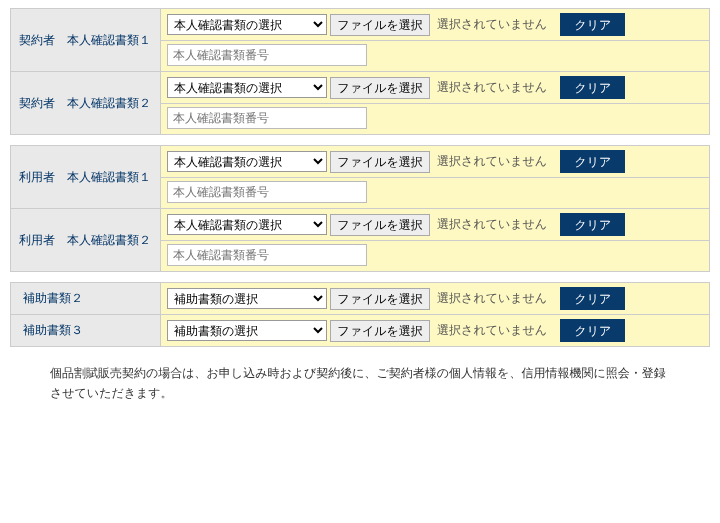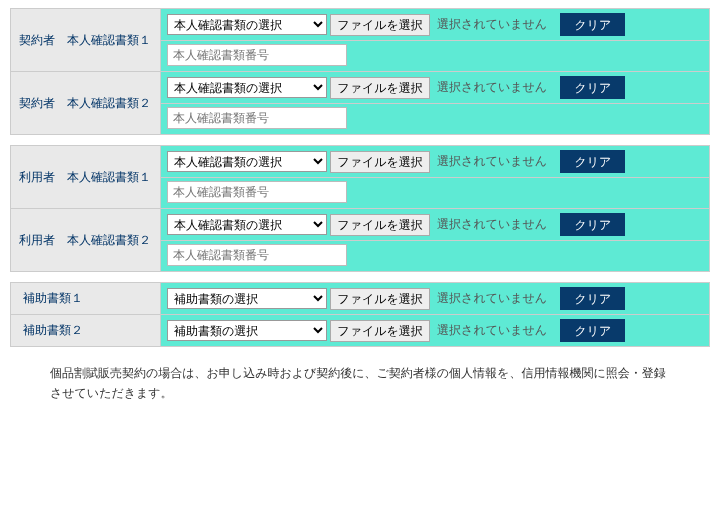--- a/index.html
+++ b/index.html
@@ -20,21 +20,21 @@
   .block tr td { border: 1px solid #ccc; }
   .labelcell {
     background: #e9e9e9;
     width: 150px;
     padding: 6px 8px;
     font-size: 12px;
     color: #003366;
     margin-top: 12px;
   }
   .controlcell {
-    background: #5eead4;
+    background: #fef9c3;
     padding: 4px 6px;
     vertical-align: middle;
   }
   .controlcell.row2 { padding: 3px 6px 5px; }
   .suppl .labelcell { padding: 5px 12px; }
   select {
     font-size: 12px;
     padding: 2px 2px;
     border: 1px solid #999;
     background: #fff;
@@ -66,21 +66,21 @@
     padding: 4px 14px;
     height: 23px;
     margin-left: 10px;
     vertical-align: middle;
     cursor: pointer;
   }
   .numinput {
     font-size: 12px;
     padding: 3px 5px;
     border: 1px solid #bbb;
-    width: 180px;
+    width: 200px;
     color: #aaa;
     background: #fff;
   }
   .notice {
     font-size: 12px;
     color: #333;
     line-height: 1.7;
     padding: 6px 40px 10px;
   }
 </style>
@@ -148,31 +148,31 @@
   <tr>
     <td class="controlcell row2">
       <input class="numinput" placeholder="本人確認書類番号" style="">
     </td>
   </tr>
 </tbody>
   </table>
 
 <table class="block suppl">
   <tbody>
-      <tr>
-    <td class="labelcell">補助書類１</td>
+  <tr>
+    <td class="labelcell">補助書類２</td>
     <td class="controlcell">
       <select><option>補助書類の選択</option></select>
       <button class="filebtn">ファイルを選択</button>
       <span class="filetext">選択されていません</span>
       <button class="clearbtn">クリア</button>
     </td>
   </tr>
   <tr>
-    <td class="labelcell">補助書類２</td>
+    <td class="labelcell">補助書類３</td>
     <td class="controlcell">
       <select><option>補助書類の選択</option></select>
       <button class="filebtn">ファイルを選択</button>
       <span class="filetext">選択されていません</span>
       <button class="clearbtn">クリア</button>
     </td>
   </tr>
 </tbody>
   </table>
 

